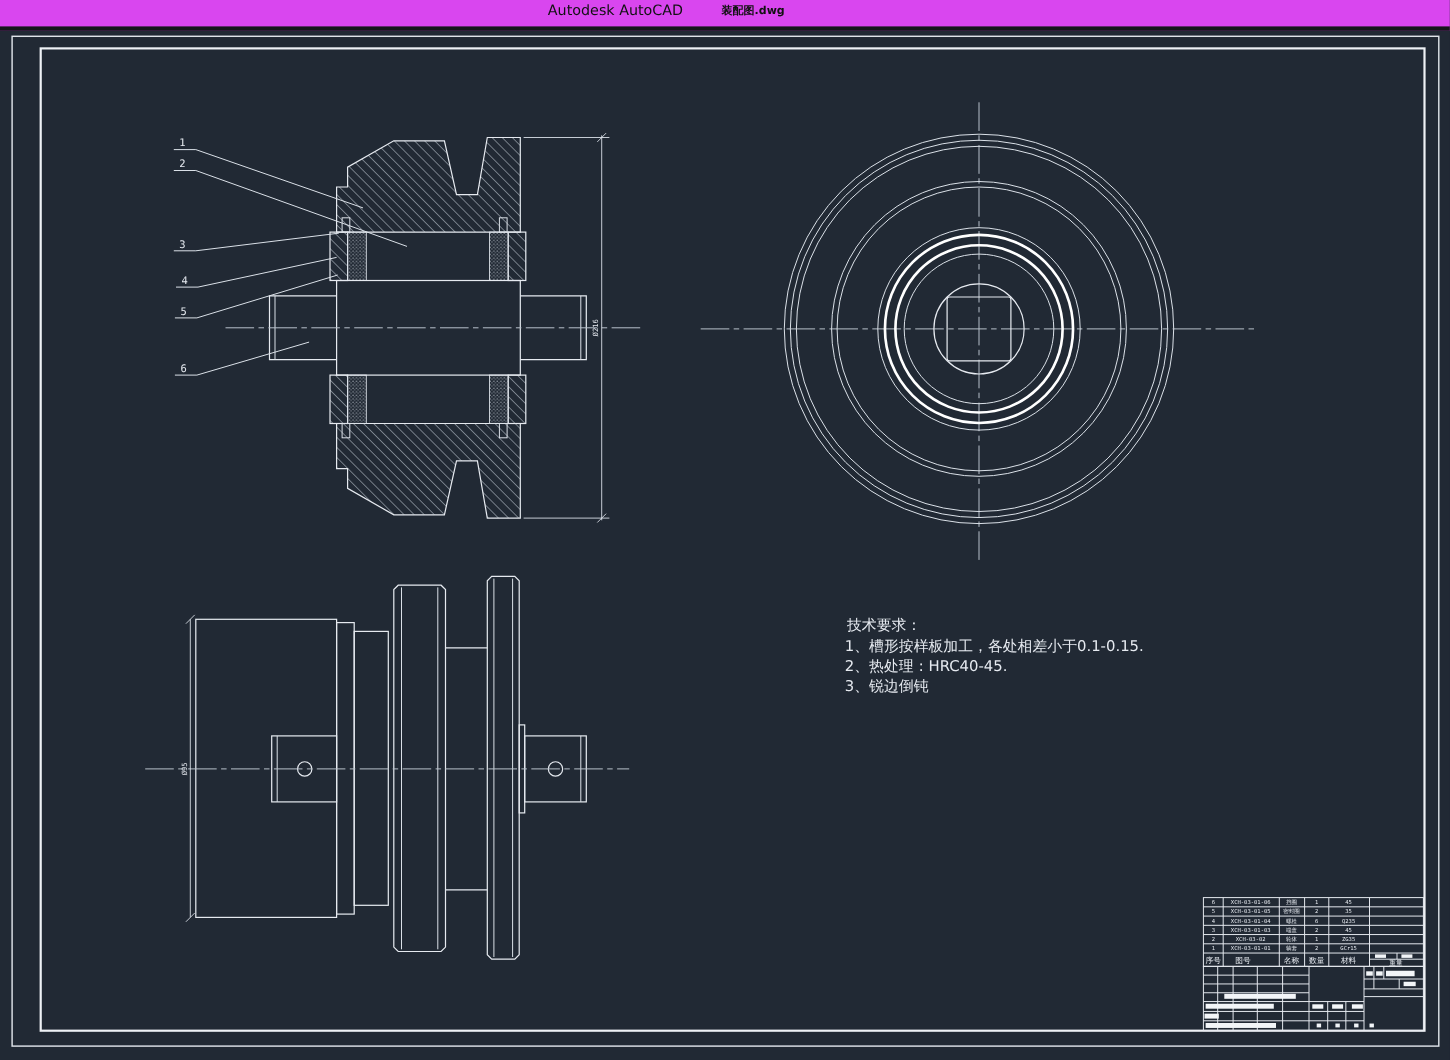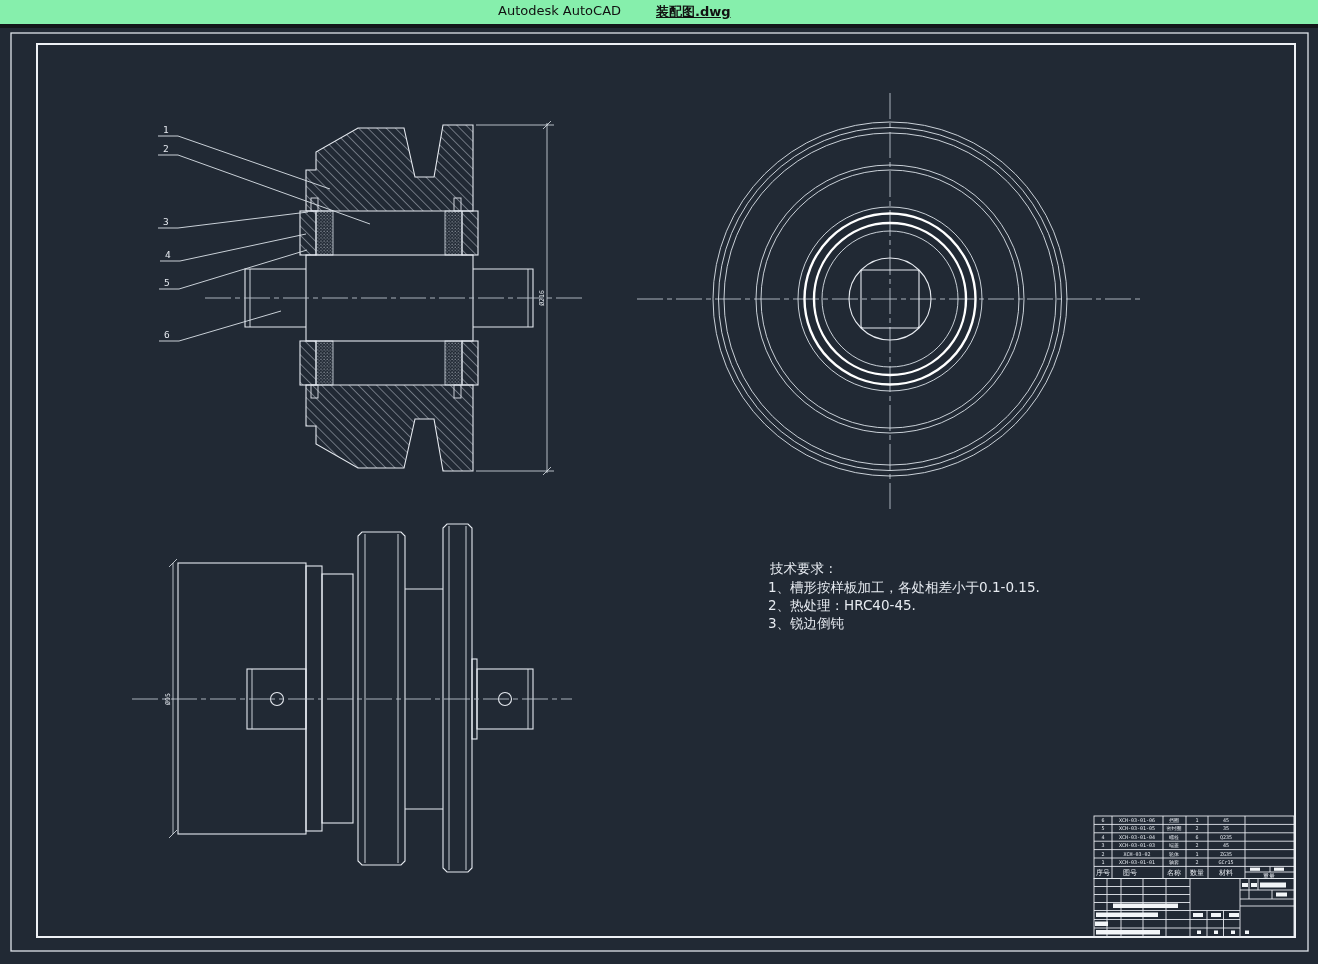--- a/index.html
+++ b/index.html
@@ -1,20 +1,20 @@
 <!DOCTYPE html>
 <html><head>
 <meta charset="utf-8">
 <style>
   html,body{margin:0;padding:0;background:#212934;width:1318px;height:964px;overflow:hidden;
     font-family:"DejaVu Sans","Liberation Sans",sans-serif;}
-  .titlebar{position:absolute;left:0;top:0;width:1318px;height:24px;background:#86efac;
+  .titlebar{position:absolute;left:0;top:0;width:1318px;height:24px;background:#d946ef;
     border-bottom:4px solid #14161a;box-sizing:content-box;}
   .titlebar .app{position:absolute;left:498px;top:3px;font-size:13px;color:#111;}
-  .titlebar .doc{position:absolute;left:656px;top:3px;font-size:13px;color:#111;font-weight:bold;text-decoration:underline;}
+  .titlebar .doc{position:absolute;left:656px;top:3px;font-size:10px;color:#111;font-weight:bold;}
   .canvas{position:absolute;left:0;top:28px;width:1318px;height:936px;}
   svg text{fill:#e6eaf0;}
   .ln{stroke:#e6eaf0;stroke-width:1.1;fill:none;}
   .thin{stroke:#dde3ea;stroke-width:0.9;fill:none;}
   .bright{stroke:#ffffff;stroke-width:2.4;fill:none;}
   .cl{stroke:#b9c2cc;stroke-width:0.9;fill:none;stroke-dasharray:26 4 5 4;}
   .hatchf{fill:url(#hatch);stroke:#e6eaf0;stroke-width:1.1;}
   .stipplef{fill:url(#stip);stroke:#dde3ea;stroke-width:0.8;}
   .dim{stroke:#dde3ea;stroke-width:0.8;fill:none;}
   .bar{fill:#f2f5f8;}

